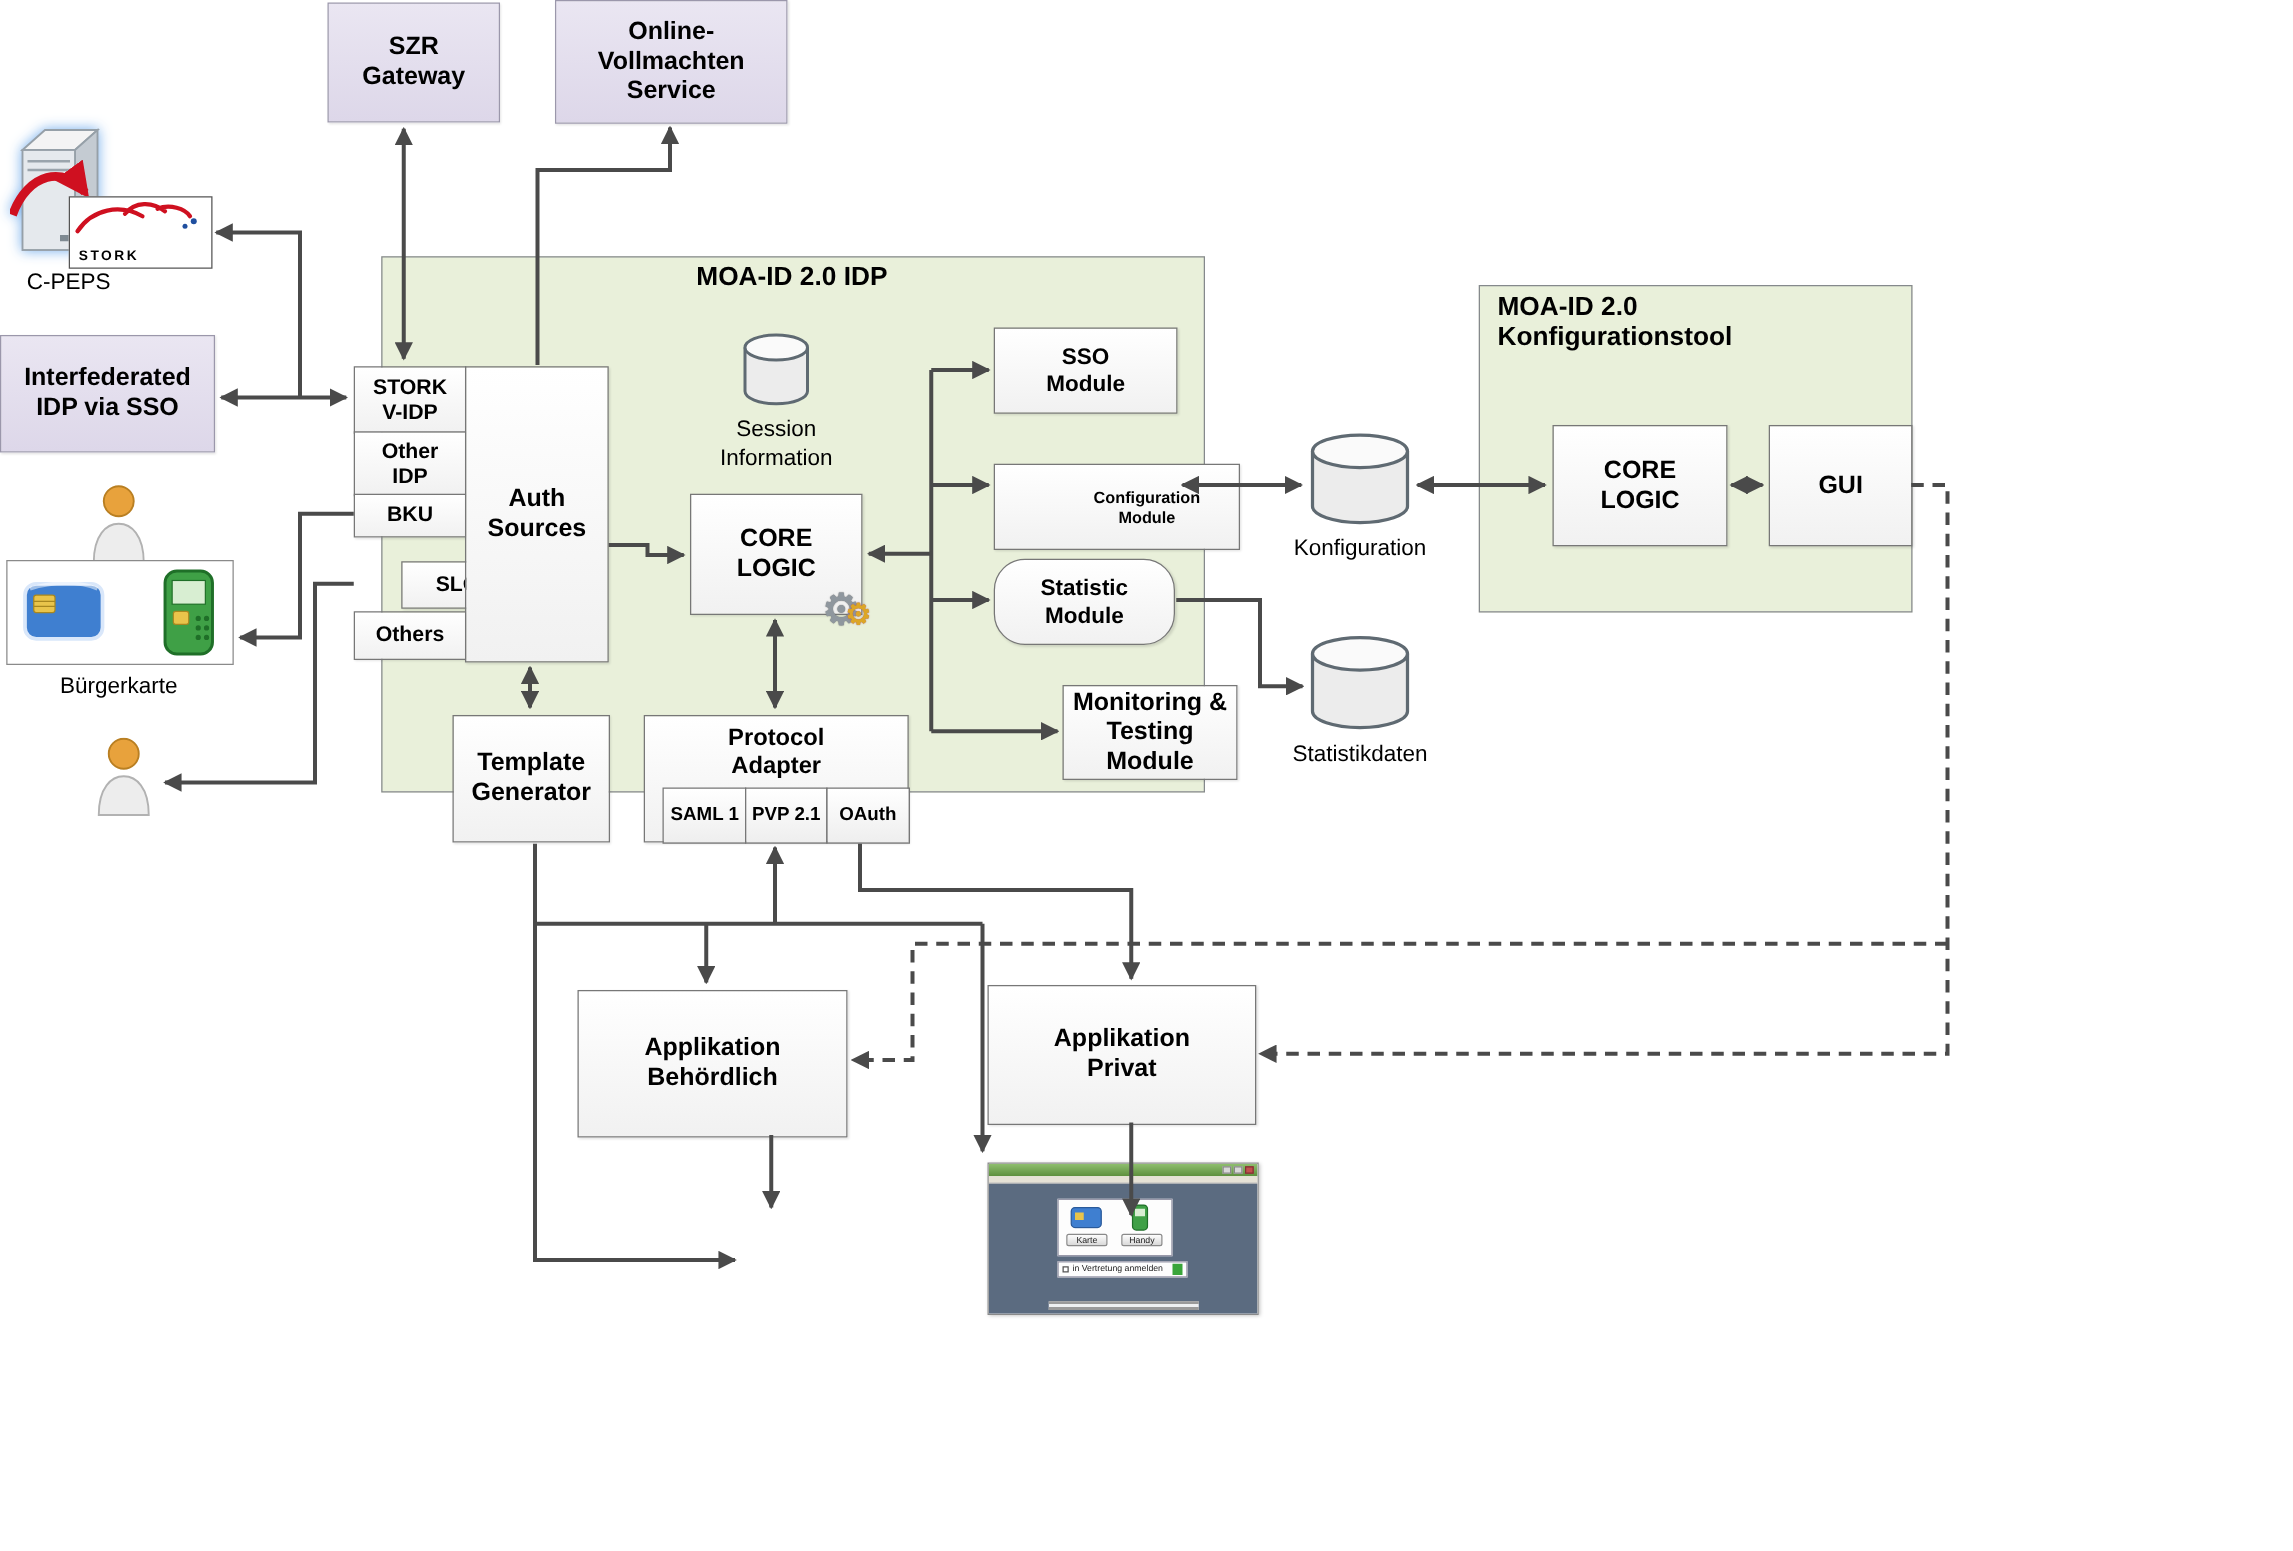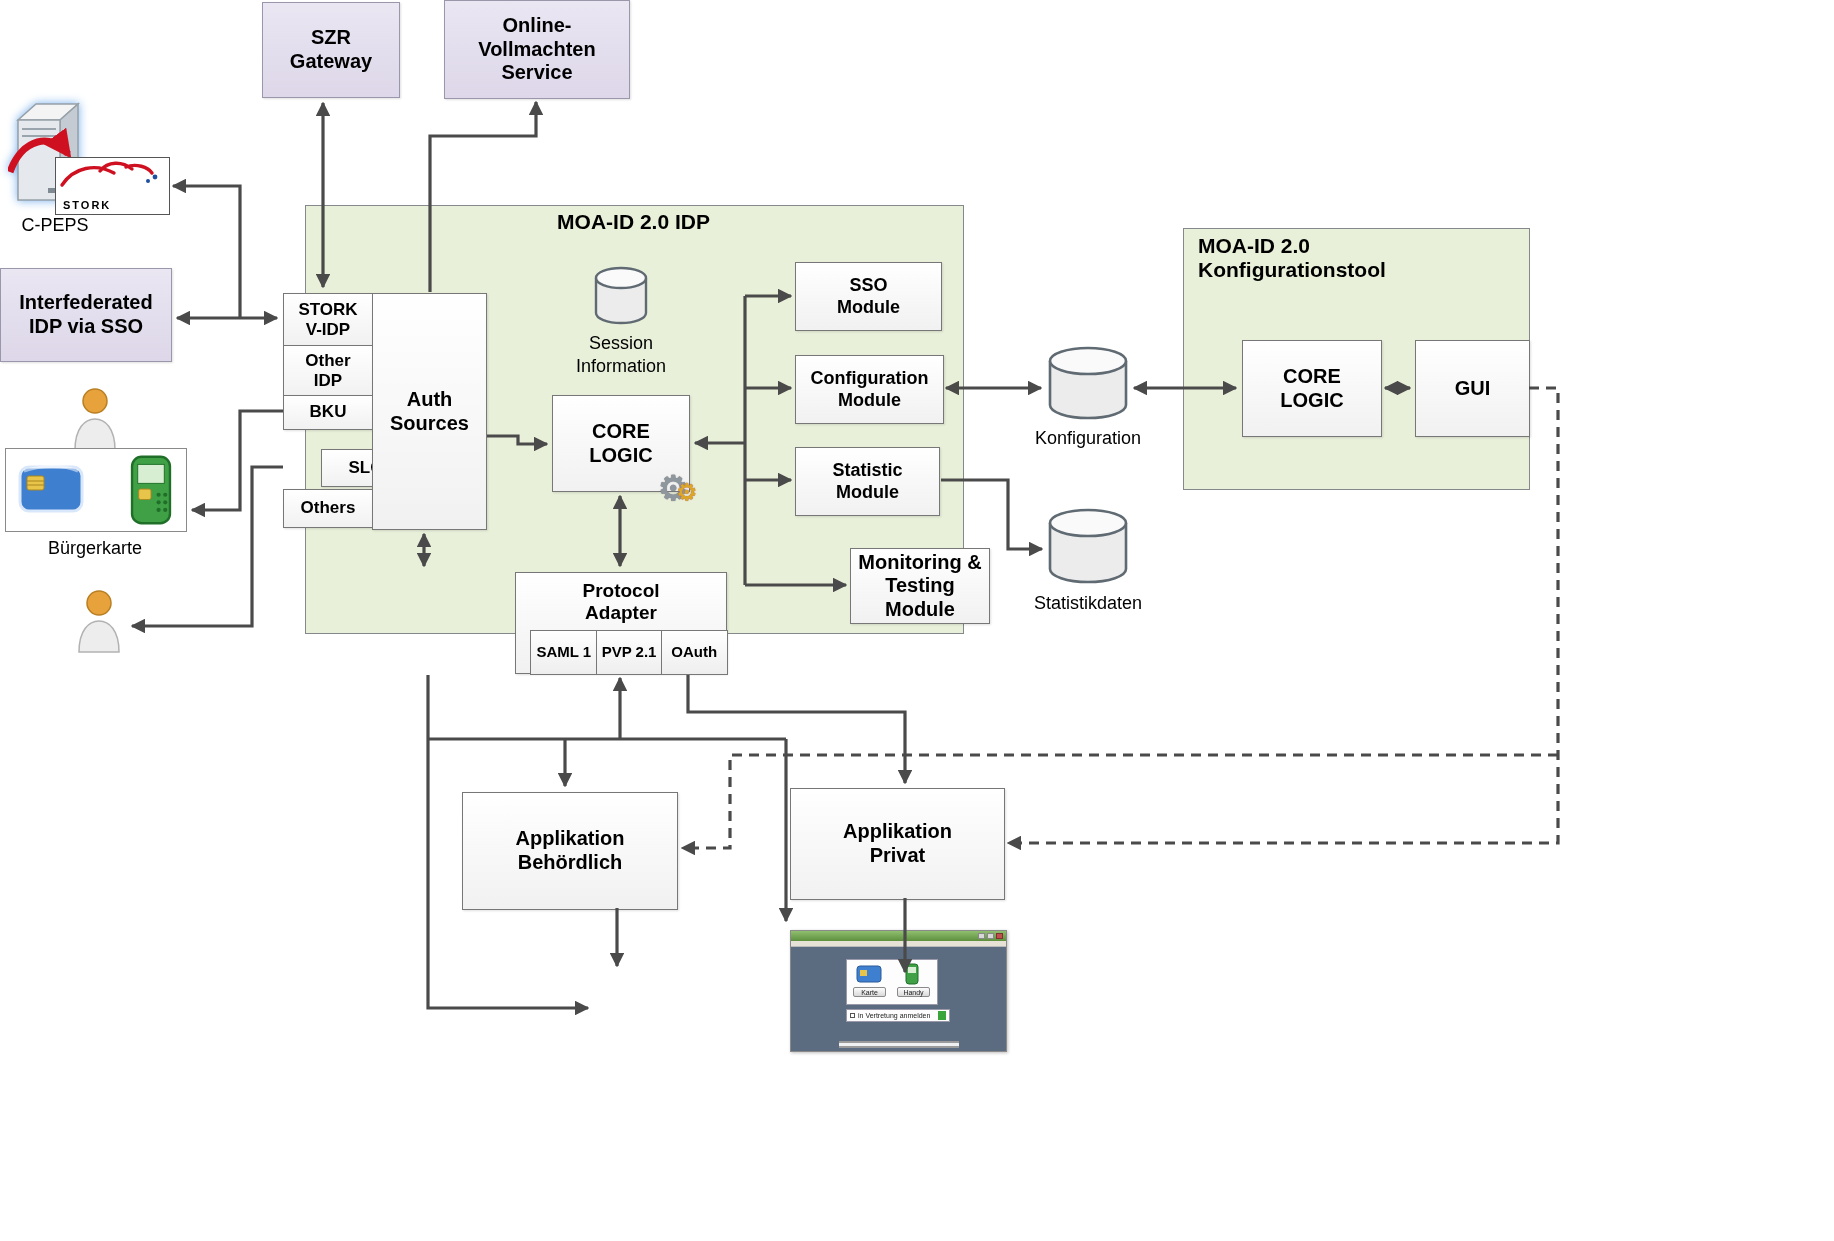--- a/index.html
+++ b/index.html
@@ -189,28 +189,30 @@
     <svg width="58" height="60" viewBox="0 0 58 60">
       <path d="M4 12 L4 47 A25 10 0 0 0 54 47 L54 12" fill="#ececec" stroke="#5f6a72" stroke-width="2.4"></path>
       <ellipse cx="29" cy="12" rx="25" ry="10" fill="#fafafa" stroke="#5f6a72" stroke-width="2.4"></ellipse>
     </svg>
   </div>
   <div class="plainlabel" style="left:556px;top:332px;width:130px;">Session
 Information</div>
 
   <div class="box" style="left:795px;top:262px;width:145px;height:67px;font-size:18px;">SSO
 Module</div>
-  <div class="box" style="left:795px;top:355px;width:147px;height:67px;font-size:18px;">Configuration
-Module</div>
-  <div class="box" style="left:795px;top:447px;width:143px;height:67px;font-size:18px;">Statistic
+  <div class="box" style="left:795px;top:371px;width:147px;height:67px;font-size:13px;padding-left:48px;">Configuration
+Module</div>
+  <div class="box" style="left:795px;top:447px;width:143px;height:67px;font-size:18px;border-radius:25px;">Statistic
 Module</div>
   <div class="box" style="left:850px;top:548px;width:138px;height:74px;font-size:20px;">Monitoring &amp;
 Testing
 Module</div>
 
+  <div class="box" style="left:362px;top:572px;width:124px;height:100px;font-size:20px;">Template
+Generator</div>
   <div class="box" style="left:515px;top:572px;width:210px;height:100px;">
     <div class="pa-title">Protocol
 Adapter</div>
     <div class="pa-row">
       <div class="pa-cell">SAML 1</div>
       <div class="pa-cell">PVP 2.1</div>
       <div class="pa-cell">OAuth</div>
     </div>
   </div>
 

